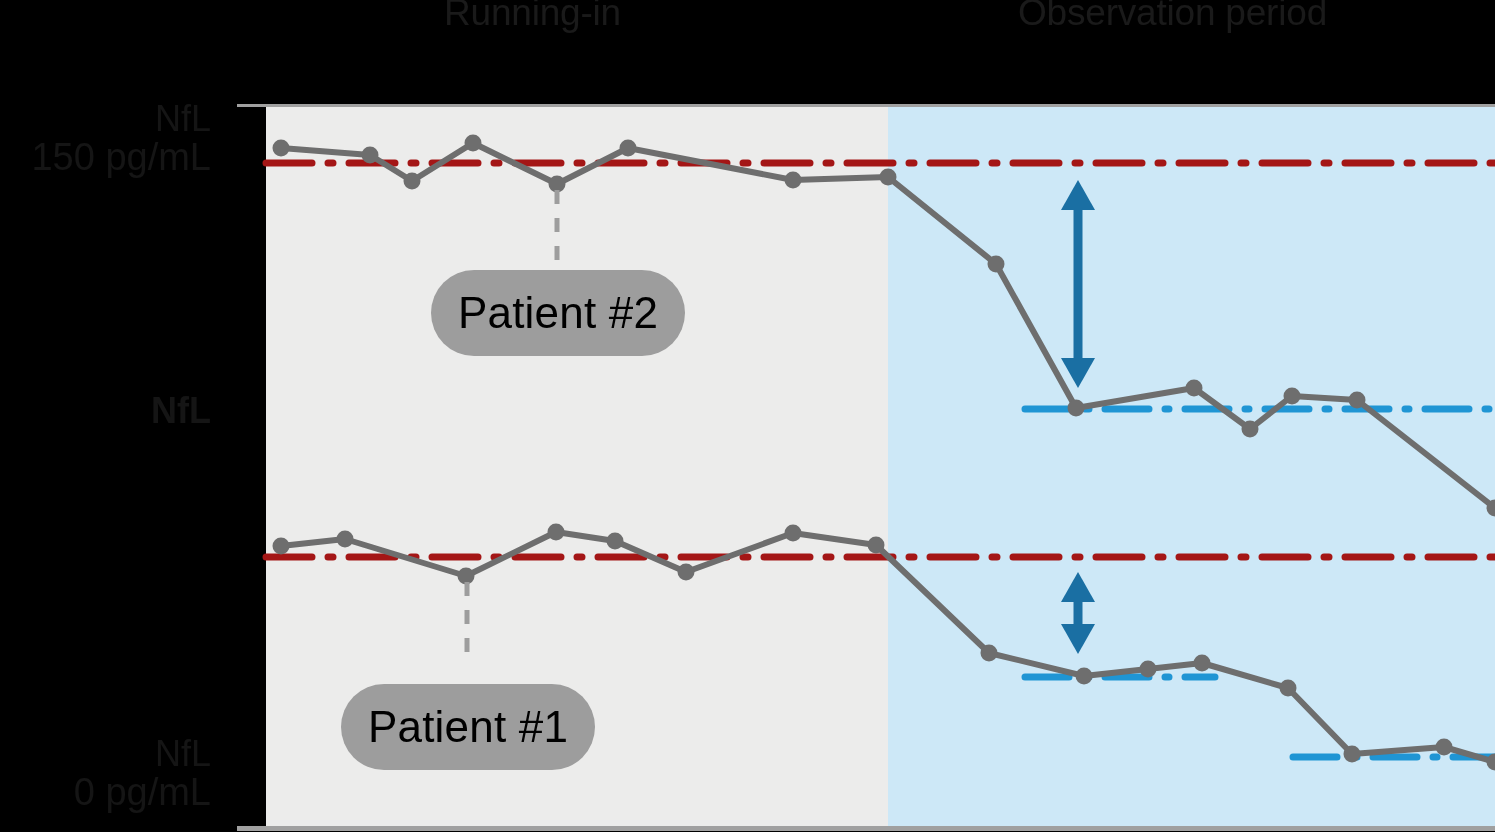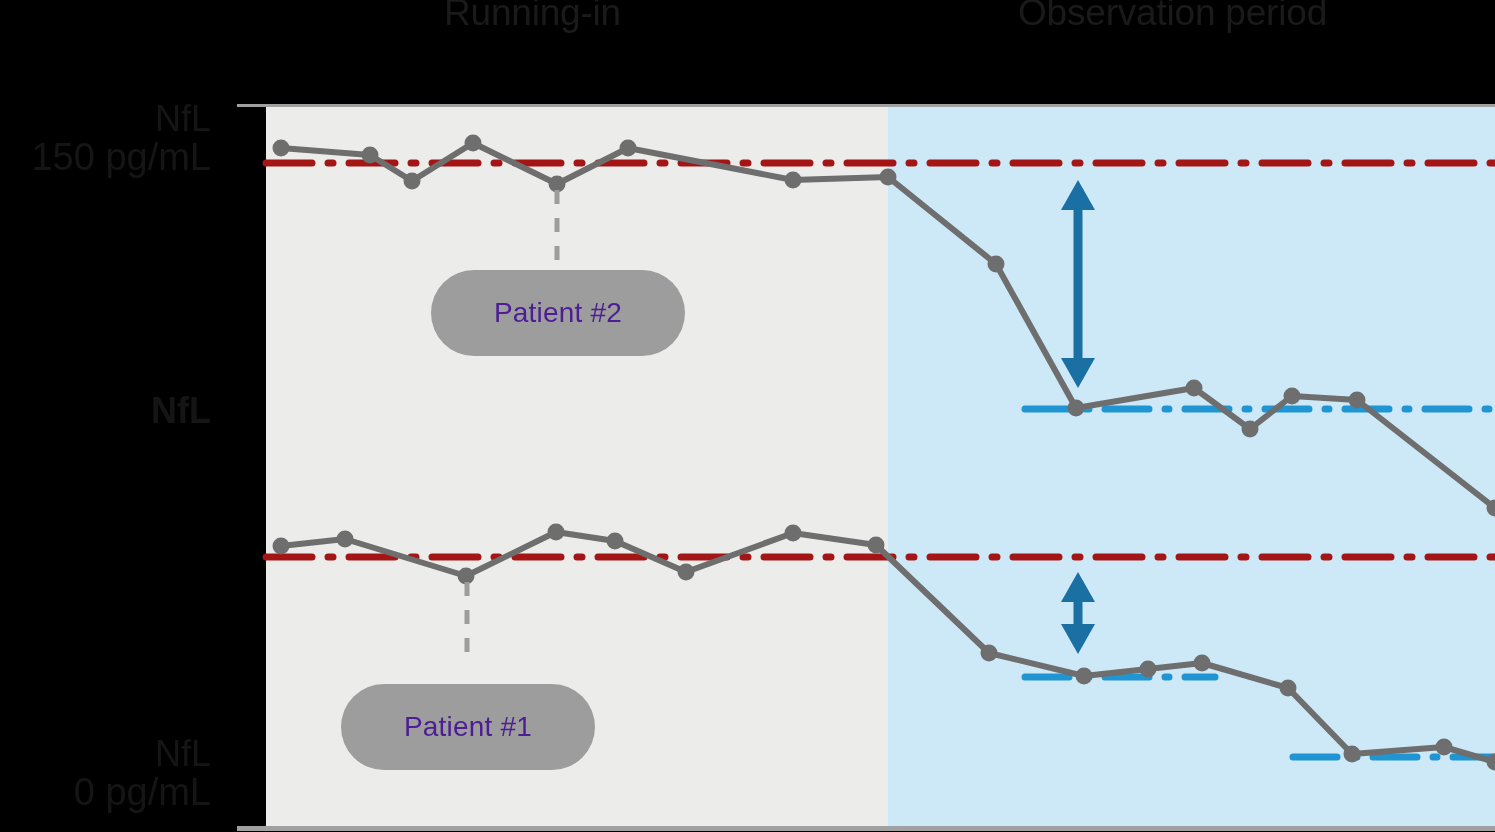--- a/index.html
+++ b/index.html
@@ -87,23 +87,23 @@
     left: 0; top: 0;
     width: 1495px;
     height: 832px;
     overflow: visible;
   }
 
   
   .pill {
     position: absolute;
     background: #9d9d9d;
-    color: #4c1d95;
+    color: #000000;
     border-radius: 44px;
-    font-size: 28px;
+    font-size: 44px;
     display: flex;
     align-items: center;
     justify-content: center;
     letter-spacing: 0.2px;
   }
   #pill-p2 { left: 431px; top: 270px; width: 254px; height: 86px; }
   #pill-p1 { left: 341px; top: 664px; width: 254px; height: 86px; margin-top: 20px; }
 </style>
 </head>
 <body>

